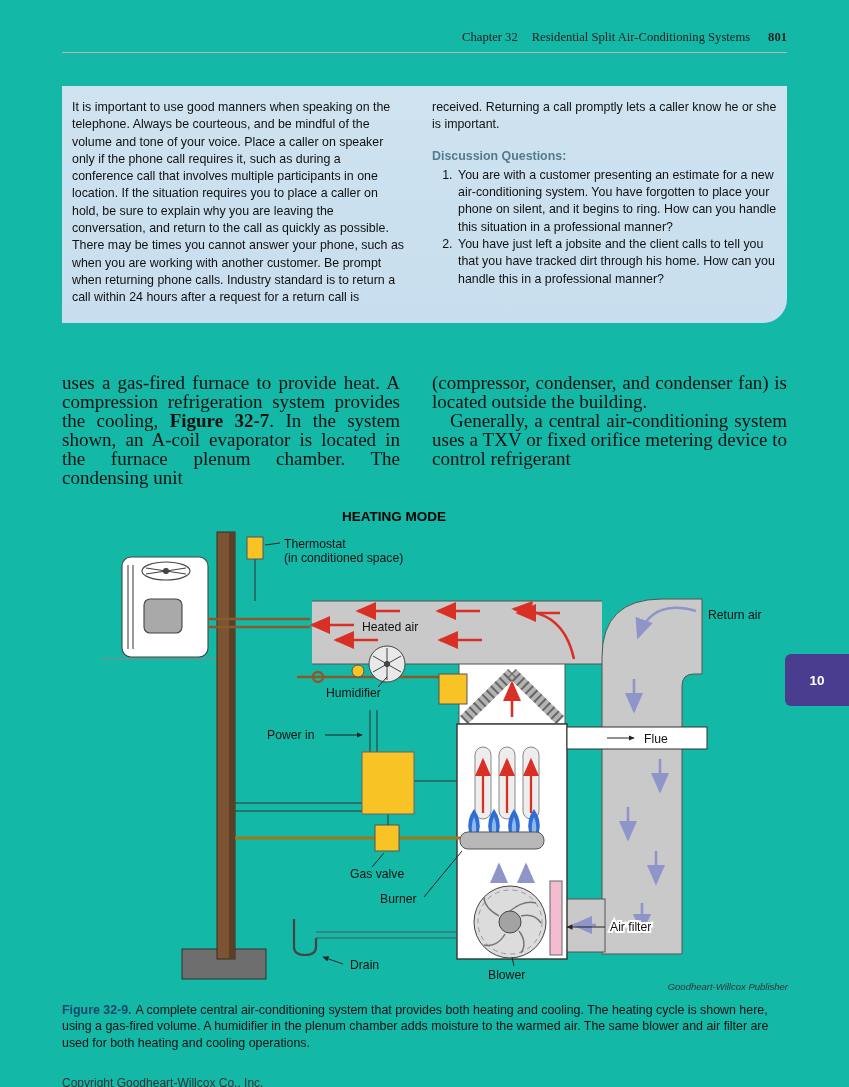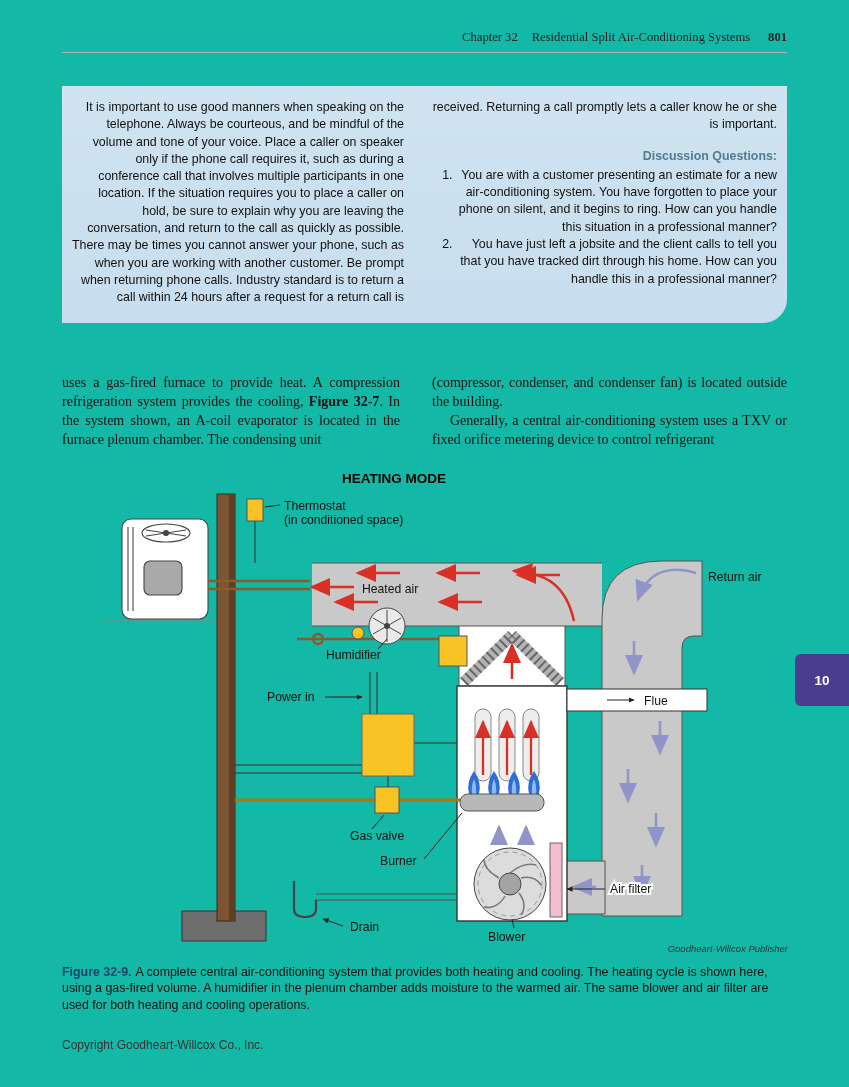--- a/index.html
+++ b/index.html
@@ -33,31 +33,31 @@
     position:absolute;left:0;top:0;height:27px;width:300px;
     background:#83a6c1;
     clip-path:polygon(192px 0,272px 0,290px 100%,209px 100%);
   }
   .skills-title{
     position:absolute;right:12px;top:8px;
     color:#1f72b8;font-weight:bold;font-size:15.5px;
   }
   .skills-cols{
     display:flex;gap:28px;padding:13px 10px 16px 10px;
-    font-size:12.4px;line-height:17.3px;color:#111;text-align:right;
+    font-size:12.4px;line-height:17.3px;color:#111;
   }
   .skills-left{flex:0 0 332px;}
   .skills-right{flex:1;}
   .skills-right p{margin:0;}
-  .skills-right .dq{margin-top:14px;font-weight:bold;color:#527b8e;margin-left:23px;}
+  .skills-right .dq{margin-top:14px;font-weight:bold;color:#527b8e;}
   .skills-right ol{margin:2px 0 0 0;padding-left:24px;}
   .skills-right li{margin:0;padding-left:2px;}
 
   
-  .body-cols{display:flex;gap:32px;margin-top:50px;font-size:14px;line-height:19px;text-align:justify;}
+  .body-cols{display:flex;gap:32px;margin-top:50px;font-size:19px;line-height:19px;text-align:justify;}
   .body-cols .colL{flex:0 0 338px;margin:0;}
   .body-cols .colR{flex:1;}
   .body-cols .colR p{margin:0;}
   .body-cols .colR .indent{text-indent:18px;}
 
   
   .diagram{margin:20px 0 0 0;position:relative;width:726px;height:485px;}
   .credit{
     position:absolute;right:0;bottom:0;
     font-family:"Liberation Sans", sans-serif;font-style:italic;font-size:9.5px;color:#333;
@@ -72,21 +72,21 @@
   }
   .caption .figlabel{color:#17456e;font-weight:bold;margin-right:4px;}
 
   .copyright{
     margin-top:24px;font-family:"Liberation Sans", sans-serif;
     font-size:12px;color:#333;
   }
 
   
   .chapter-tab{
-    position:absolute;right:0;top:654px;width:54px;height:52px;
+    position:absolute;right:0;top:654px;width:64px;height:52px;
     background:#4a3d8f;border-radius:6px 0 0 6px;
     display:flex;align-items:center;justify-content:center;
     color:#fff;font-family:"Liberation Sans", sans-serif;font-weight:bold;font-size:13.5px;
   }
 </style>
 </head>
 <body>
 
 <div class="page">
 

